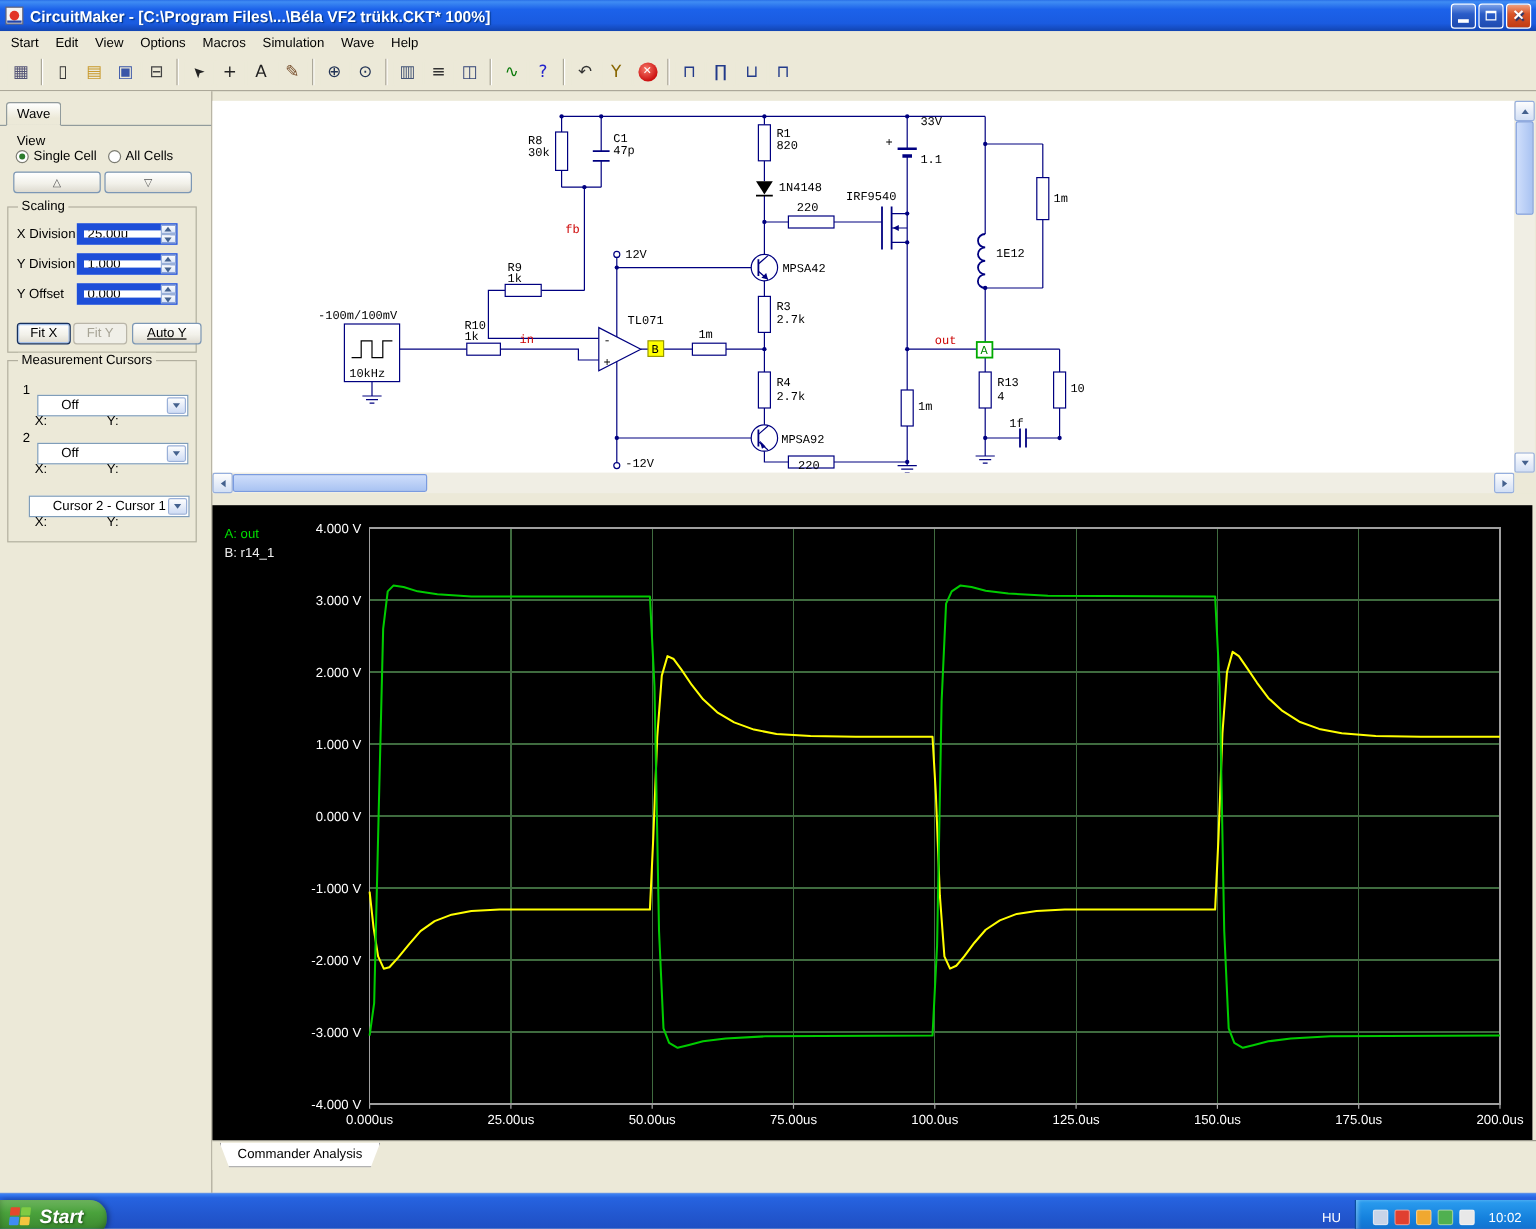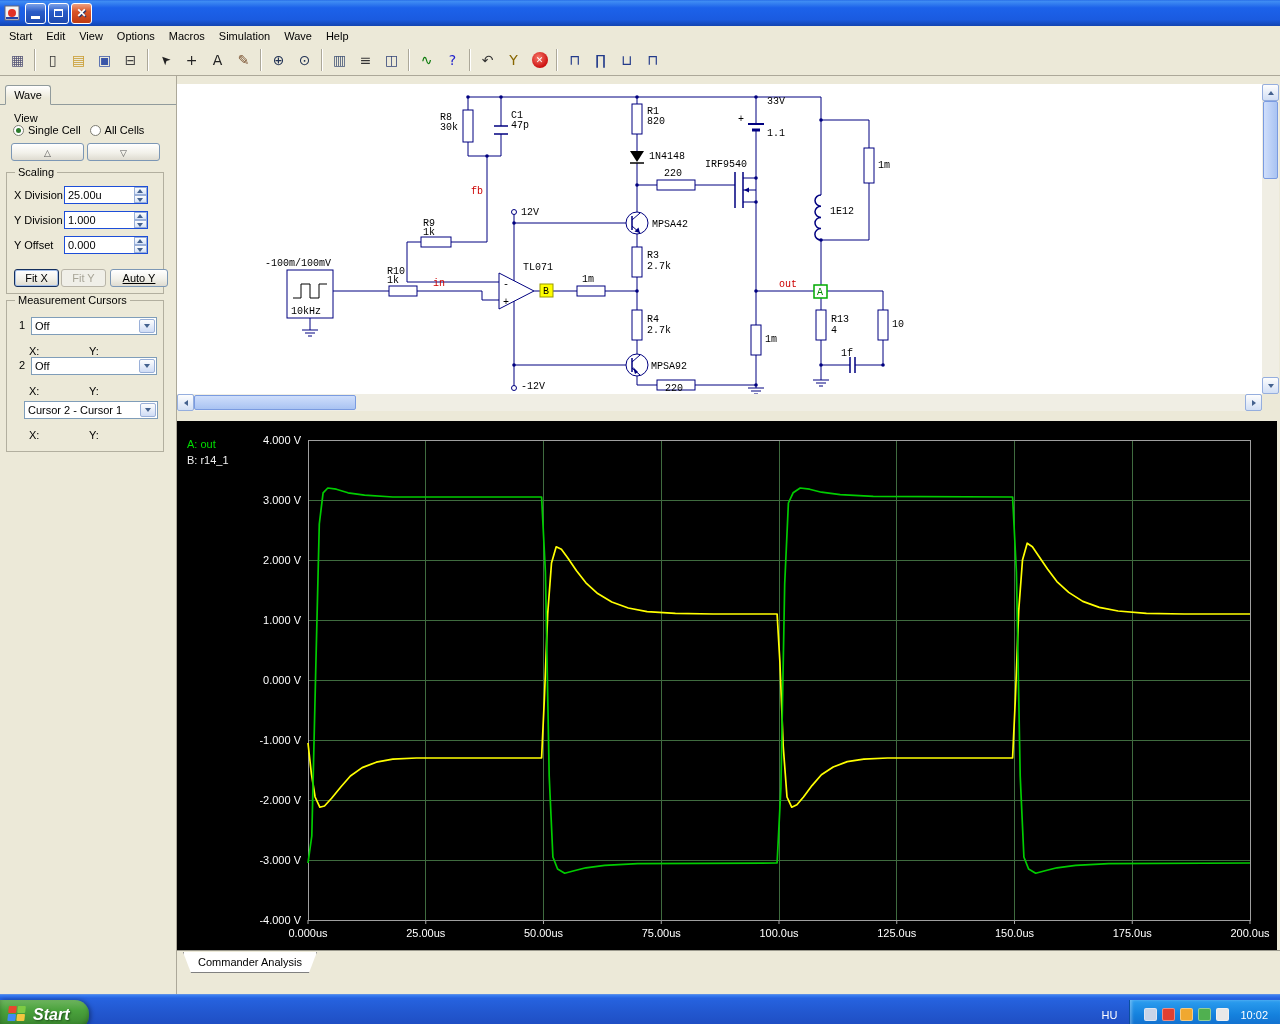--- a/index.html
+++ b/index.html
@@ -48,26 +48,26 @@
   .rb.on::after { content:""; position:absolute; left:2px; top:2px; width:5px; height:5px; border-radius:50%; background:#2c7c2c; }
   .xpbtn { position:absolute; height:18px; background:linear-gradient(#ffffff,#f2f1ea 55%,#dedbd0);
     border:1px solid #7c97b5; border-radius:3px; text-align:center; line-height:16px; font-size:11px; color:#000; }
   .xpbtn.default { border:1px solid #16305e; box-shadow:inset 0 0 0 1px #a5c0e8; }
   .xpbtn.disabled { color:#a7a496; border-color:#b9b5a8; background:#f0efe8; }
   .tri-glyph { color:#555; font-size:9px; font-family:"DejaVu Sans",sans-serif; }
   .grp { position:absolute; border:1px solid #b2af9f; }
   .grp-label { position:absolute; top:-7px; left:8px; background:#ece9d8; padding:0 3px; }
   .fieldrow-label { position:absolute; left:7px; }
   .txtwrap { position:absolute; width:84px; height:18px; }
-  .txt { width:100%; height:100%; border:1px solid #1d4ed8; font:11px "Liberation Sans",sans-serif; padding:1px 16px 1px 3px; }
+  .txt { width:100%; height:100%; border:6px solid #1d4ed8; font:11px "Liberation Sans",sans-serif; padding:1px 16px 1px 3px; }
   .spin { position:absolute; right:1px; top:1px; width:13px; height:16px; }
   .spin-b { display:block; width:13px; height:8px; background:linear-gradient(#fdfdfd,#d8e4f8); border:1px solid #9ab0d8; position:relative; }
   .tri-u { width:0; height:0; border-left:3px solid transparent; border-right:3px solid transparent; border-bottom:4px solid #44618e; position:absolute; left:2px; top:1px; }
   .tri-d { width:0; height:0; border-left:3px solid transparent; border-right:3px solid transparent; border-top:4px solid #44618e; position:absolute; left:2px; top:2px; }
-  .combo { position:absolute; height:18px; background:#fff; border:1px solid #7f9db9; display:flex; align-items:center; padding-left:3px; }
+  .combo { position:absolute; height:18px; background:#fff; border:1px solid #7f9db9; display:flex; align-items:center; padding-left:19px;margin-top:12px; }
   .combo-btn { margin-left:auto; width:16px; height:14px; background:linear-gradient(#fdfdfd,#cfdcf5); border:1px solid #9ab0d8; border-radius:2px; position:relative; margin-right:1px; }
   .combo-btn .tri-d { left:4px; top:4px; }
 
   
   .schematic { position:absolute; left:177px; top:84px; width:1085px; height:310px; background:#fff; }
   .schlbl { font:10px "Liberation Mono",monospace; }
   
   .vscroll { position:absolute; left:1262px; top:84px; width:17px; height:310px; background:#f0eee4; }
   .hscroll { position:absolute; left:177px; top:394px; width:1085px; height:17px; background:#f0eee4; }
   .corner { position:absolute; left:1262px; top:394px; width:17px; height:17px; background:#ece9d8; }
@@ -118,20 +118,21 @@
 <body>
 
 <div class="titlebar">
   <span class="app-icon">
     <svg width="16" height="16">
         <rect x="1" y="1" width="14" height="14" fill="#f4f4f4" stroke="#667"></rect>
         <circle cx="8" cy="8" r="4" fill="#e23326"></circle>
         <path d="M2 13h12" stroke="#2244aa" stroke-width="2"></path>
       </svg>
   </span>
+  <span class="title-text">CircuitMaker - [C:\Program Files\...\Béla VF2 trükk.CKT* 100%]</span>
   <span class="win-buttons">
     <div class="wbtn">
         <span class="ico-min"></span>
       </div>
     <div class="wbtn">
         <span class="ico-rest"></span>
       </div>
     <div class="wbtn close">
         <span>✕</span>
       </div>

